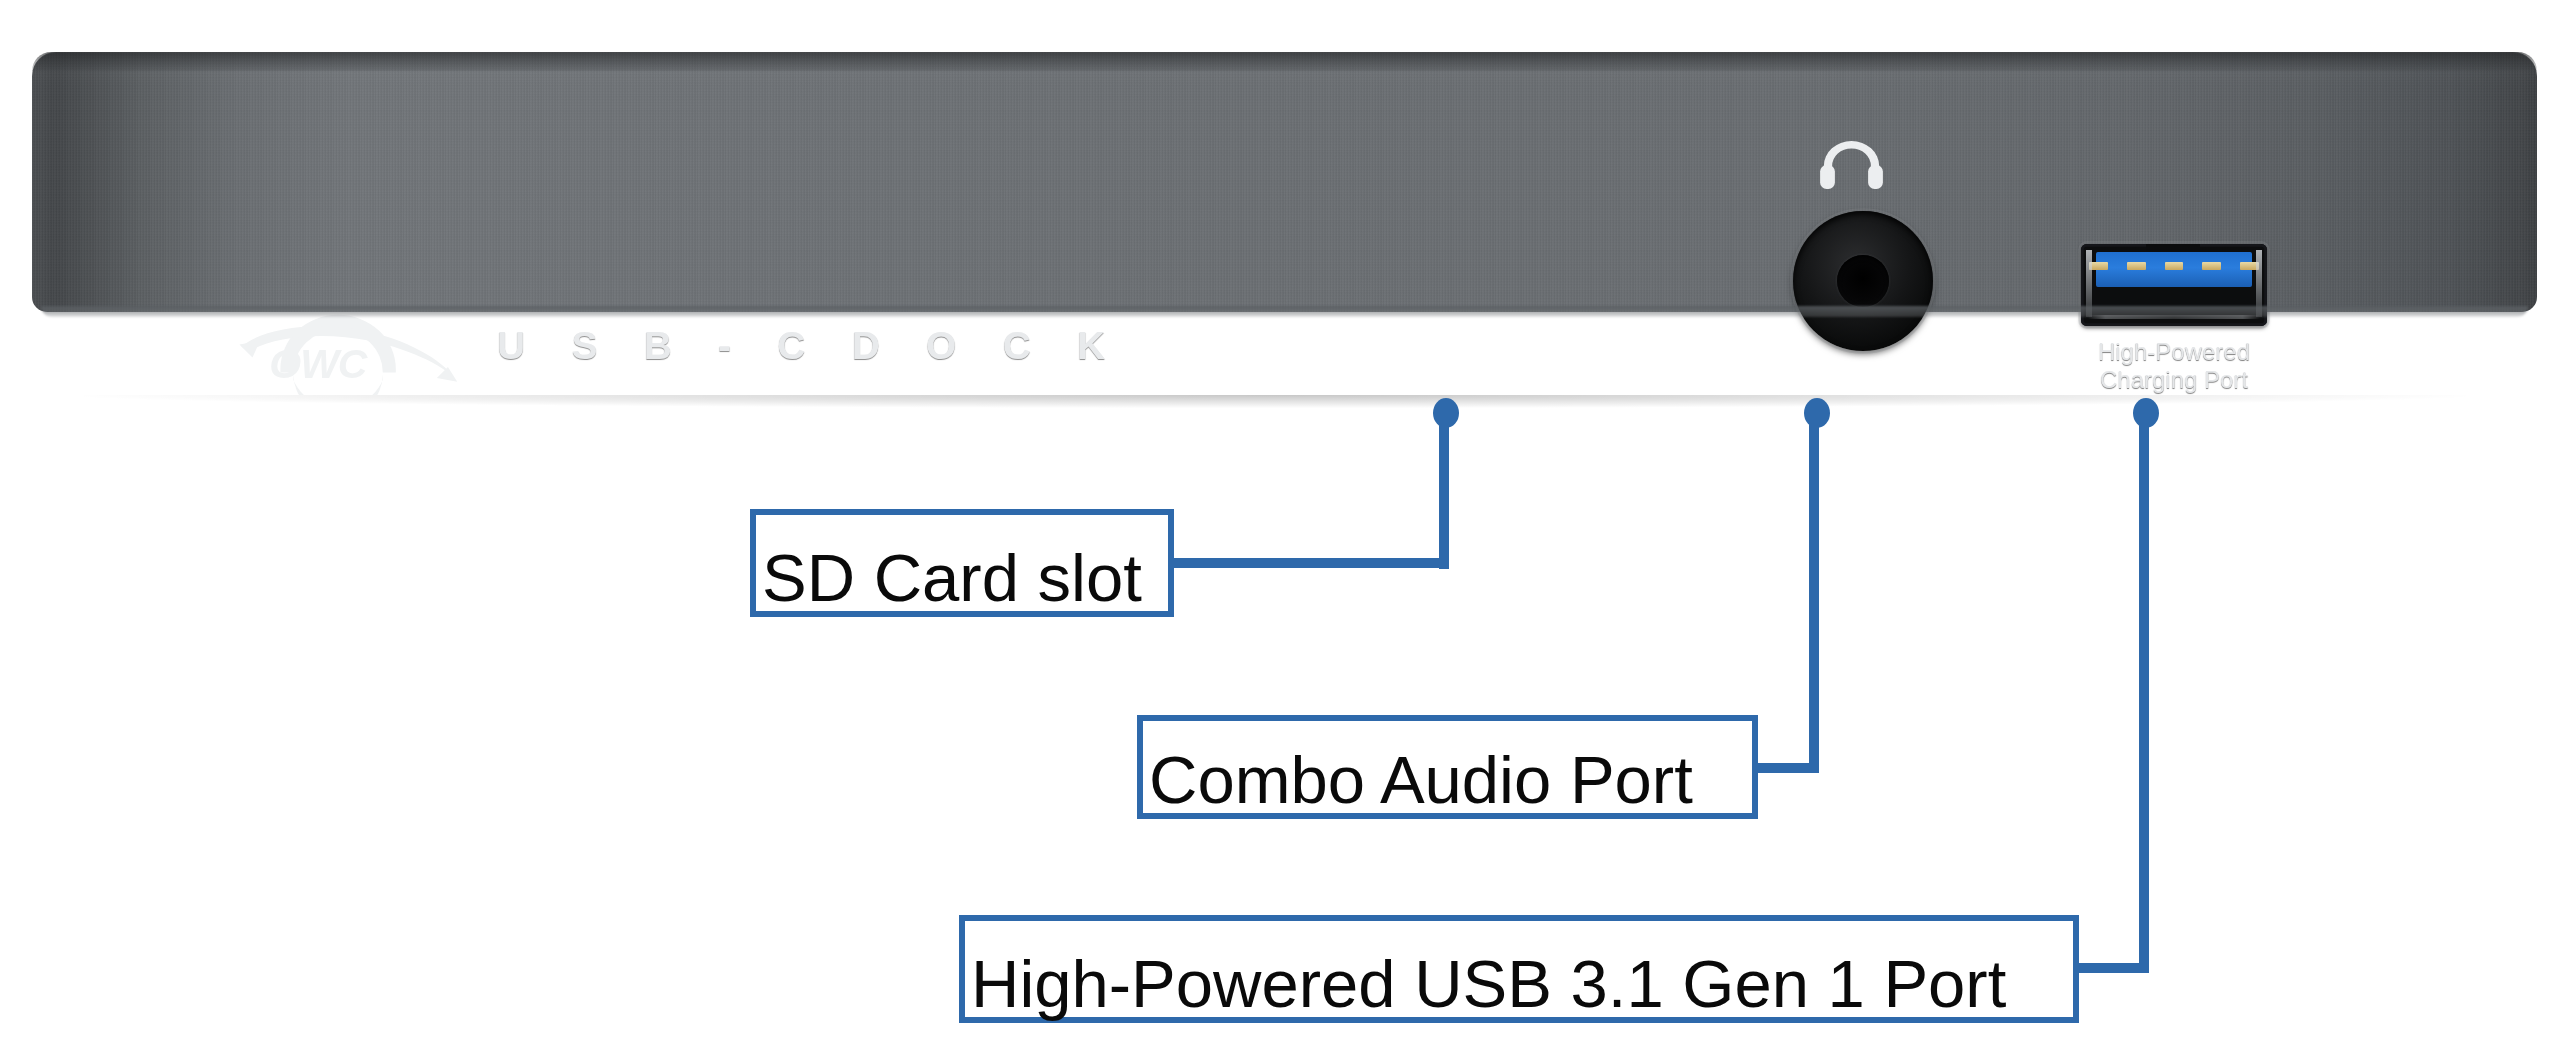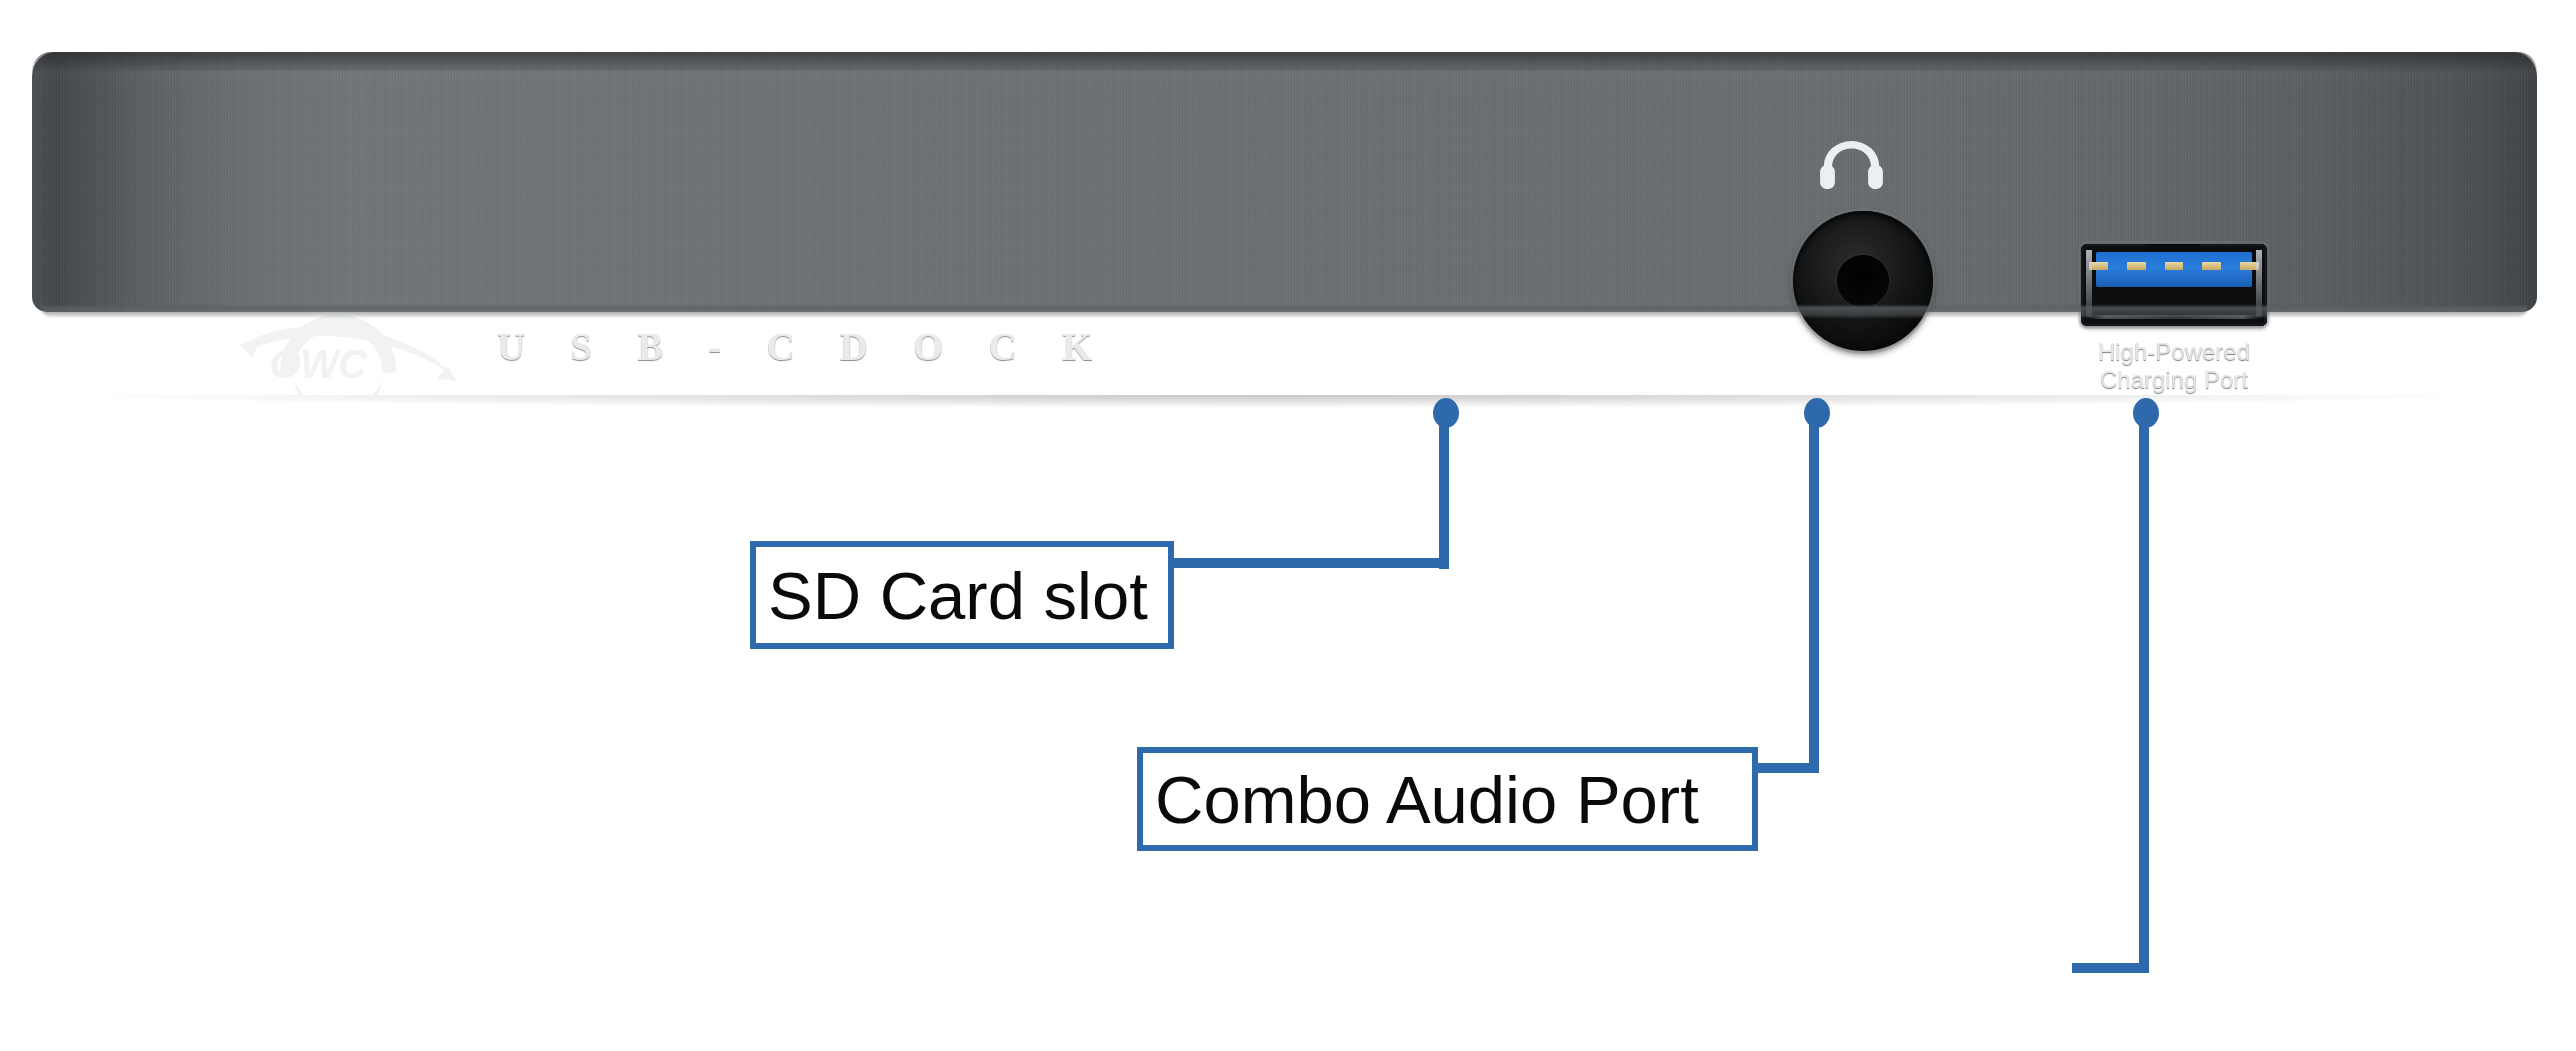--- a/index.html
+++ b/index.html
@@ -114,21 +114,21 @@
     top: 231px;
     width: 242px;
     height: 112px;
   }
   .owc-logo svg { display: block; width: 100%; height: 100%; }
 
   .dock-title {
     position: absolute;
     left: 465px;
     top: 272px;
-    font-family: Liberation Serif, serif;
+    font-family: Liberation Sans, sans-serif;
     font-size: 39px;
     font-weight: 700;
     letter-spacing: 17.7px;
     color: #e8eaec;
     white-space: nowrap;
     text-shadow: 0 0.9px 0.9px rgba(0,0,0,0.45);
   }
 
   
   .sd-group { position: absolute; left: 1299px; top: 257px; }
@@ -302,23 +302,22 @@
   .callout-line {
     position: absolute;
     background: #2e69ab;
   }
   .callout-box {
     position: absolute;
     border: 6.5px solid #2e69ab;
     background: #ffffff;
     box-sizing: border-box;
     display: flex;
-    align-items: center;
-    padding: 0 12px;
-    margin-top: 32px;
+    align-items: flex-end;
+    padding: 0 6px;
   }
   .callout-box span {
     font-family: "Liberation Sans", sans-serif;
     font-weight: 400;
     color: #0a0a0a;
     white-space: nowrap;
     line-height: 1;
   }
   #callout-sd-box   { left: 750px;  top: 509px;  width: 424px; height: 108px; }
   #callout-sd-box span { font-size: 67px; }
@@ -406,15 +405,18 @@
   <div class="callout-dot" style="left:1804px; top:398px;"></div>
   <div class="callout-line" style="left:1809px; top:421px; width:10.2px; height:343px;"></div>
   <div class="callout-line" style="left:1751px; top:763px; width:68px; height:10.2px;"></div>
   <div class="callout-box" id="callout-audio-box">
     <span>Combo Audio Port</span>
   </div>
 
   <div class="callout-dot" style="left:2133px; top:398px;"></div>
   <div class="callout-line" style="left:2139px; top:421px; width:10.2px; height:543px;"></div>
   <div class="callout-line" style="left:2072px; top:963px; width:77px; height:10.2px;"></div>
+  <div class="callout-box" id="callout-usb-box">
+    <span>High-Powered USB 3.1 Gen 1 Port</span>
+  </div>
 
 </div>
 
 
 </body></html>

